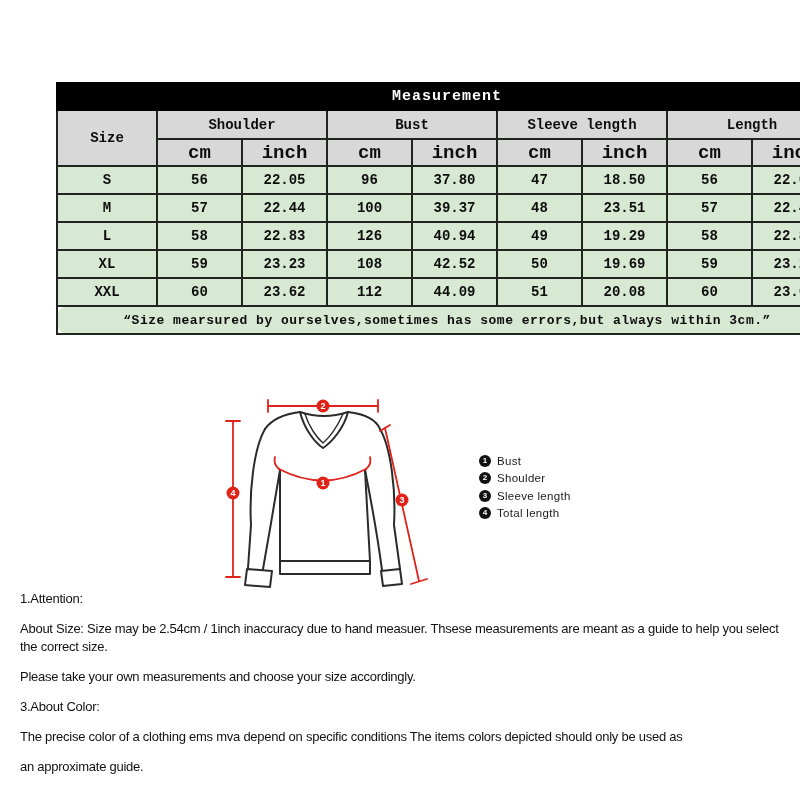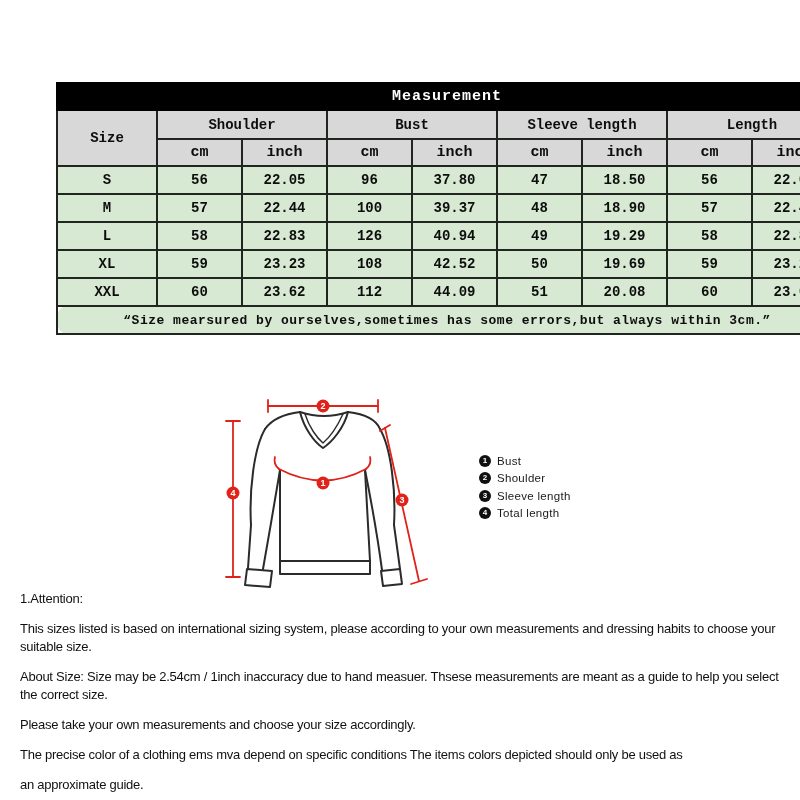--- a/index.html
+++ b/index.html
@@ -16,21 +16,21 @@
   }
   .size-table th,.size-table td{
     border:2px solid #20261f;text-align:center;vertical-align:middle;
     padding:0;overflow:hidden;white-space:nowrap;
   }
   .title-row th{
     background:#000000;color:#ffffff;height:25px;font-size:15px;
     letter-spacing:1px;border-color:#000;
   }
   .group-row th{background:#d8d8d8;height:27px;font-size:14px;}
-  .unit-row th{background:#d8d8d8;height:25px;font-size:15px;}
+  .unit-row th{background:#d8d8d8;height:25px;font-size:19px;}
   .data-row td{background:#d7e9d2;height:26px;font-size:14px;}
   .note-row td{background:#d7e9d2;height:26px;font-size:13px;letter-spacing:0.5px;border-radius:11px;}
   
   .diagram-svg{position:absolute;left:185px;top:395px;}
   .legend{position:absolute;left:479px;top:452px;}
   .legend-item{display:flex;align-items:center;height:17.5px;}
   .legend-bullet{
     display:inline-block;width:12px;height:12px;border-radius:50%;
     background:#101010;color:#fff;font-size:8px;font-weight:bold;
     line-height:12px;text-align:center;margin-right:6px;flex:0 0 12px;
@@ -91,21 +91,21 @@
     <td>56</td>
     <td>22.05</td>
   </tr>
   <tr class="data-row">
     <td>M</td>
     <td>57</td>
     <td>22.44</td>
     <td>100</td>
     <td>39.37</td>
     <td>48</td>
-    <td>18.90</td>
+    <td>23.51</td>
     <td>57</td>
     <td>22.44</td>
   </tr>
   <tr class="data-row">
     <td>L</td>
     <td>58</td>
     <td>22.83</td>
     <td>126</td>
     <td>40.94</td>
     <td>49</td>
@@ -225,18 +225,18 @@
     <span class="legend-label">Sleeve length</span>
   </div>
   <div class="legend-item">
     <span class="legend-bullet">4</span>
     <span class="legend-label">Total length</span>
   </div>
 </div>
 
 <div class="notes">
   <p>1.Attention:</p>
-  <p>This sizes listed is based on international sizing system, please according to your own measurements and dressing habits to choose your suitable size.</p>
   <p>About Size: Size may be 2.54cm / 1inch inaccuracy due to hand measuer. Thsese measurements are meant as a guide to help you select the correct size.</p>
   <p>Please take your own measurements and choose your size accordingly.</p>
+  <p class="section-gap">3.About Color:</p>
   <p>The precise color of a clothing ems mva depend on specific conditions The items colors depicted should only be used as</p>
   <p>an approximate guide.</p>
 </div>
 
 </body></html>

